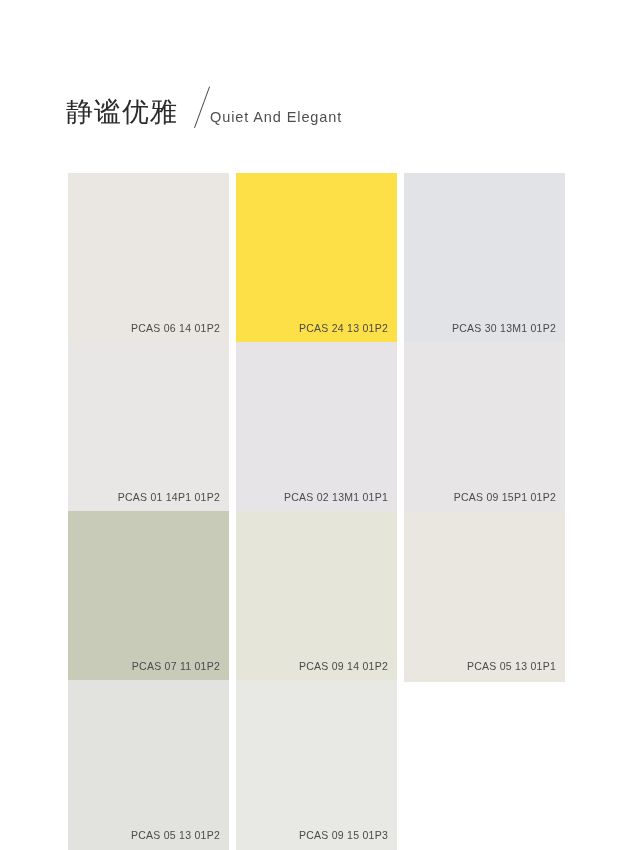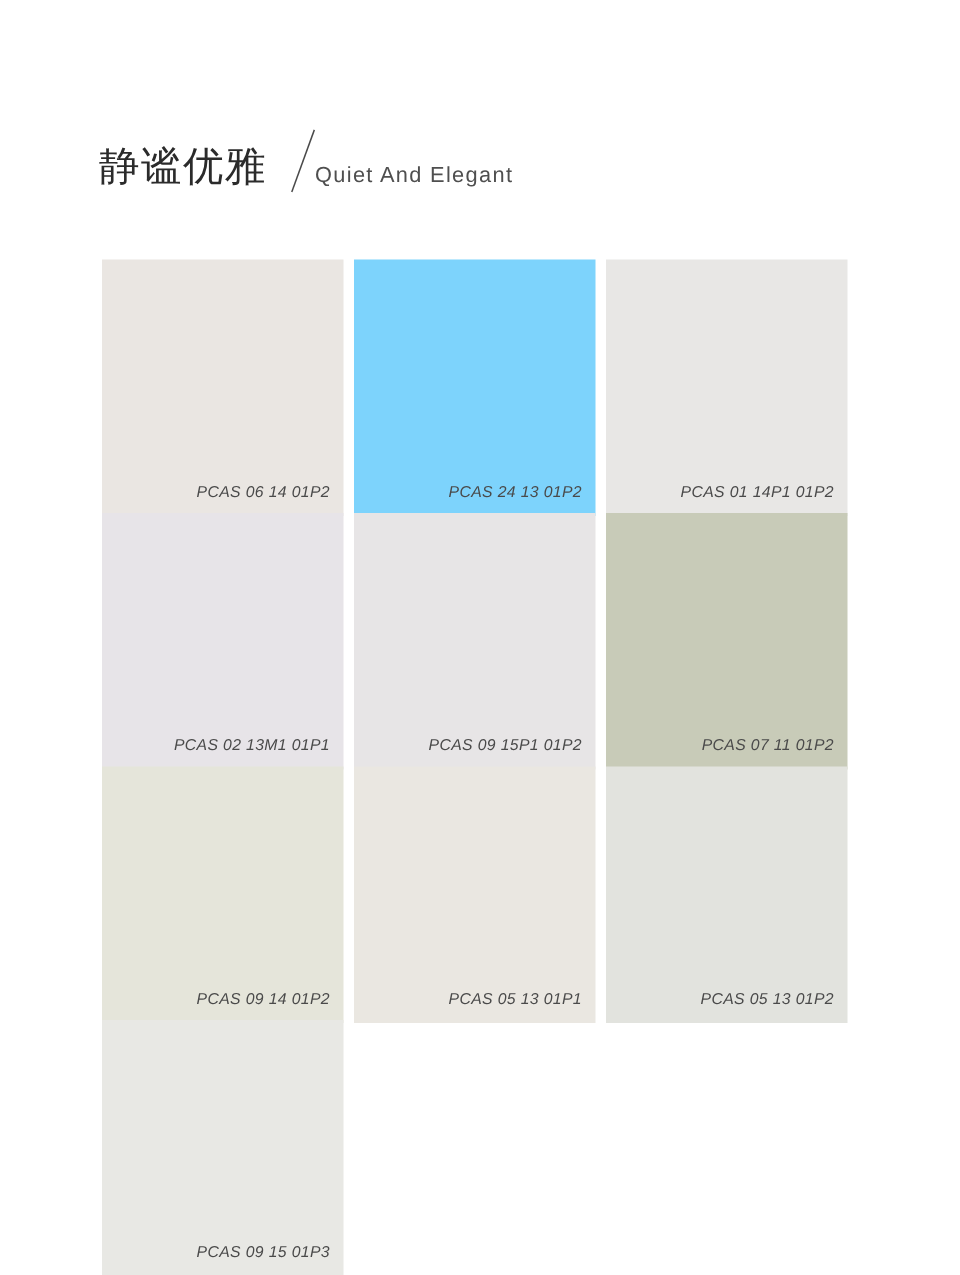--- a/index.html
+++ b/index.html
@@ -82,21 +82,20 @@
     grid-template-rows: repeat(4, 162px);
     column-gap: 7px;
     row-gap: 7px;
   }
 
   .swatch {
     position: relative;
     width: 161px;
     height: 171px;
     overflow: hidden;
-    font-style: italic;
   }
 
   .swatch-label {
     position: absolute;
     right: 9px;
     bottom: 9px;
     font-family: "Liberation Sans", sans-serif;
     font-size: 10.5px;
     line-height: 13px;
     letter-spacing: 0.25px;
@@ -142,22 +141,25 @@
     <span class="title-cn">静谧优雅</span>
     <span class="title-slash"></span>
     <span class="title-en">Quiet And Elegant</span>
   </div>
 
   <div class="grid">
 
     <div class="swatch" style="background-color: rgb(234, 230, 226);">
       <span class="swatch-label">PCAS 06 14 01P2</span>
     </div>
-    <div class="swatch" style="background-color: #7dd3fc;">
+    <div class="swatch" style="background-color: #fde047;">
       <span class="swatch-label">PCAS 24 13 01P2</span>
+    </div>
+    <div class="swatch" style="background-color: rgb(226, 227, 231);">
+      <span class="swatch-label">PCAS 30 13M1 01P2</span>
     </div>
 
     <div class="swatch" style="background-color: rgb(232, 231, 229);">
       <span class="swatch-label">PCAS 01 14P1 01P2</span>
     </div>
     <div class="swatch" style="background-color: rgb(231, 228, 232);">
       <span class="swatch-label">PCAS 02 13M1 01P1</span>
     </div>
     <div class="swatch" style="background-color: rgb(231, 229, 230);">
       <span class="swatch-label">PCAS 09 15P1 01P2</span>

